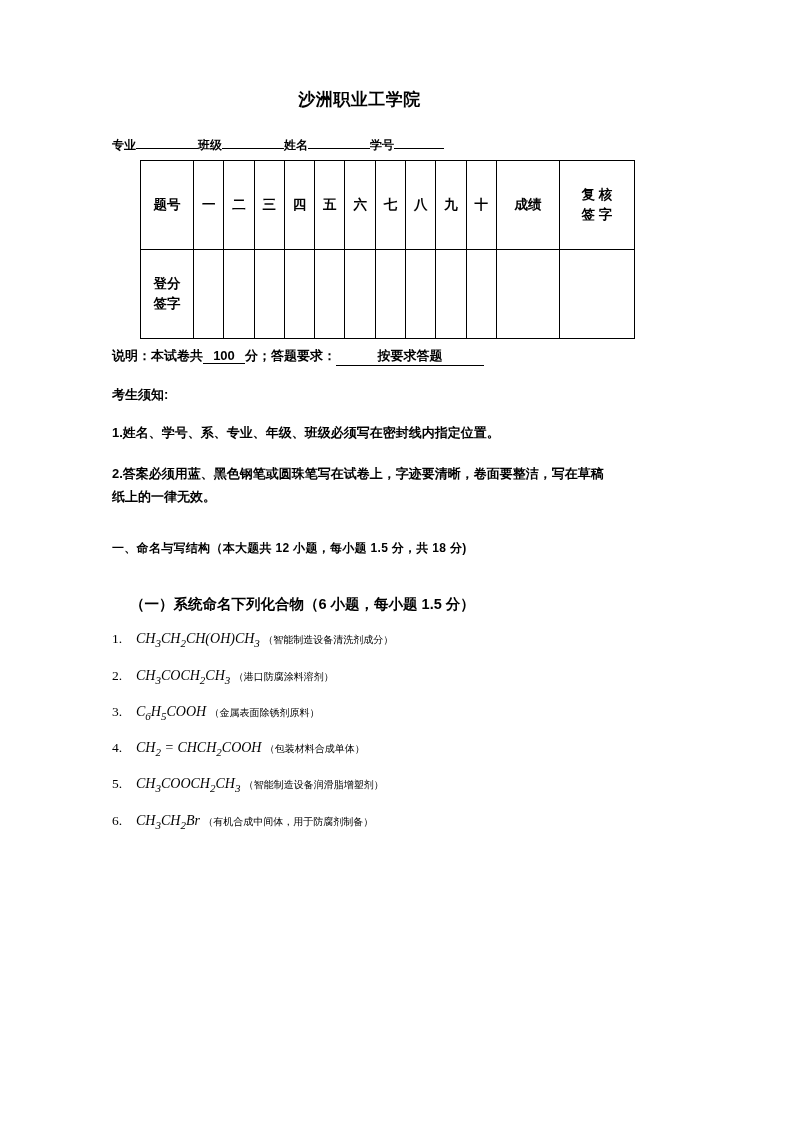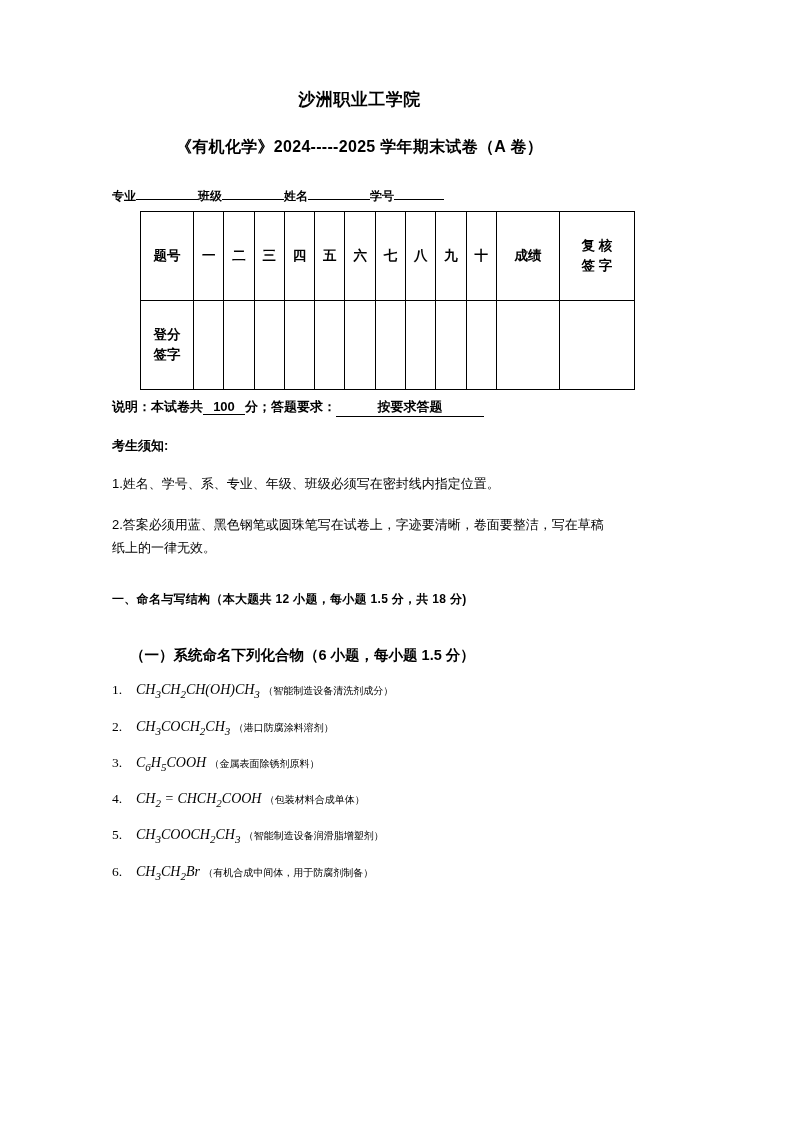--- a/index.html
+++ b/index.html
@@ -96,21 +96,21 @@
   .u-req { width: 148px; }
 
   .notice-title {
     font-size: 13px;
     font-weight: bold;
     font-family: "Liberation Sans", sans-serif;
     margin-top: 20px;
   }
   .notice-item {
     font-size: 13px;
-    font-weight: normal;
+    font-weight: bold;
     font-family: "Liberation Sans", sans-serif;
     margin-top: 18px;
     line-height: 1.75;
   }
 
   .section-head {
     font-size: 12px;
     font-weight: bold;
     font-family: "Liberation Sans", sans-serif;
     margin-top: 32px;
@@ -153,21 +153,20 @@
     font-style: normal;
   }
 </style>
 </head>
 <body>
 
 <div class="page">
 
   <div class="title">沙洲职业工学院</div>
 
-  <div class="subtitle">《有机化学》2024-----2025 学年期末试卷（A 卷）</div>
 
   <div class="infoline">
     <span>专业</span><span class="blank b-w1"></span><span>班级</span><span class="blank b-w2"></span><span>姓名</span><span class="blank b-w3"></span><span>学号</span><span class="blank b-w4"></span>
   </div>
 
   <table class="score">
     <tbody>
         <tr class="r1">
       <td class="label">题号</td>
       <td>一</td>

